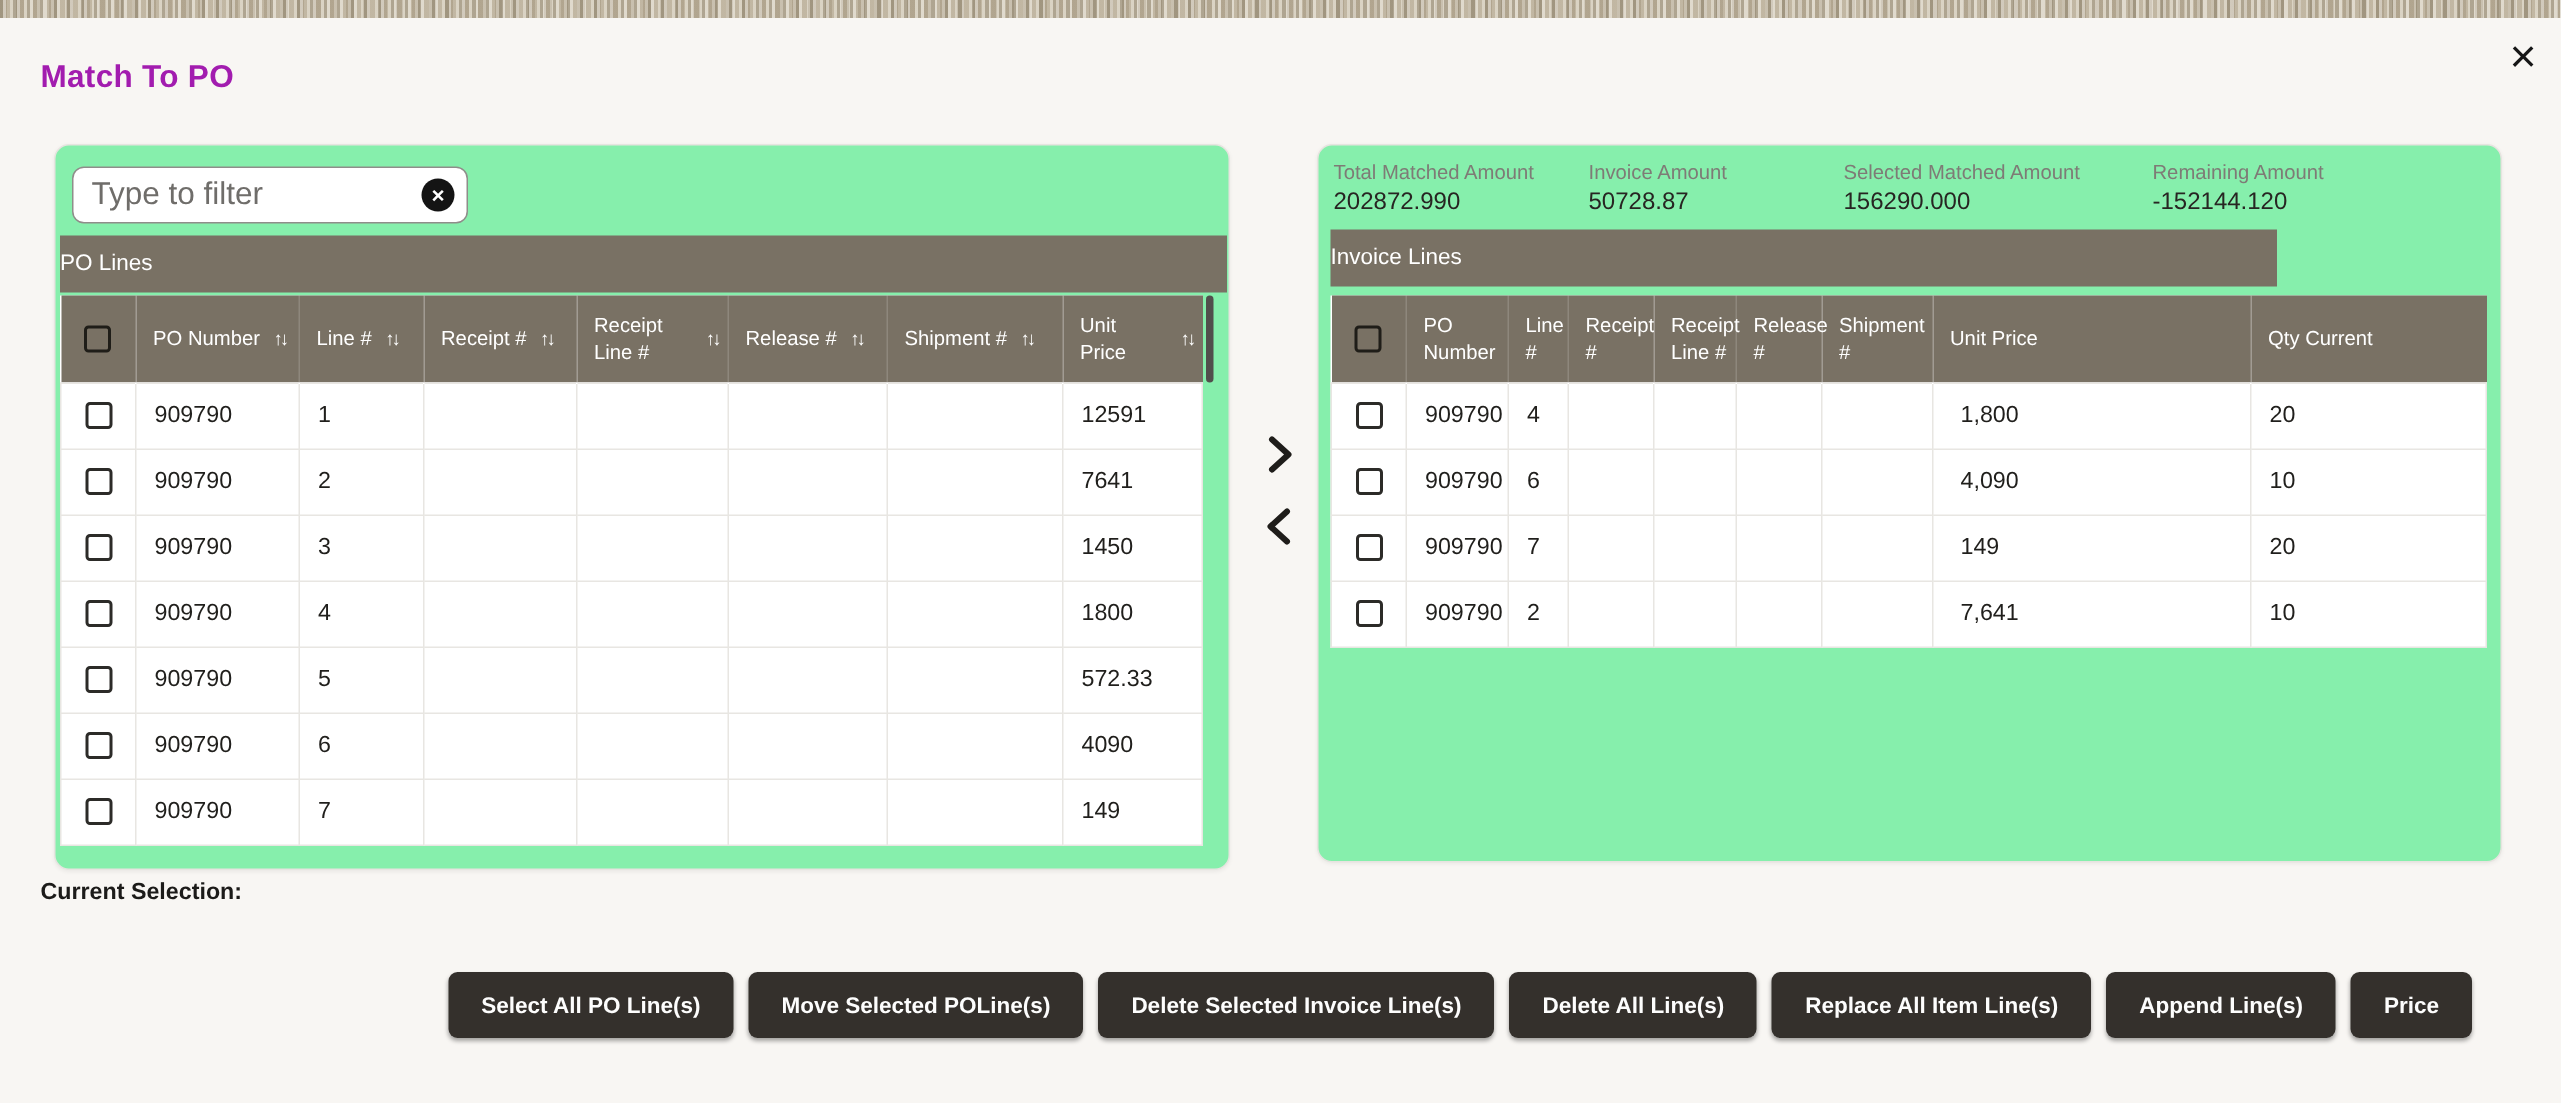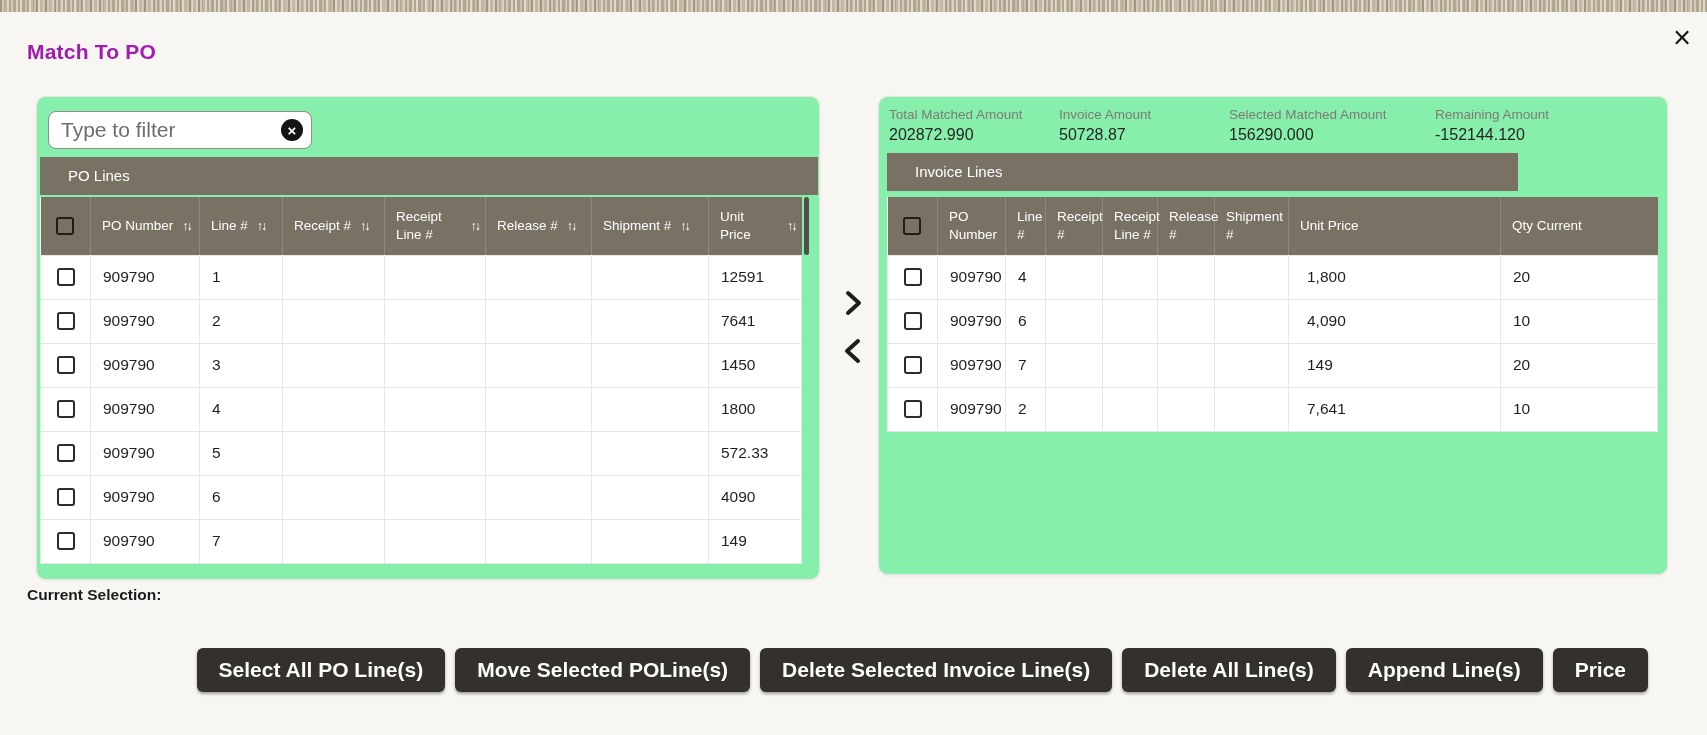--- a/index.html
+++ b/index.html
@@ -48,21 +48,21 @@
   }
   .filter-input::placeholder { color:#6f6d6a; }
   .filter-clear {
     width:22px; height:22px; border-radius:50%; background:#141414; color:#fff;
     display:flex; align-items:center; justify-content:center;
     font-size:15px; font-weight:700; cursor:pointer; flex:0 0 22px;
   }
 
   .caption-bar {
     position:absolute; height:38px; background:#797164; color:#fff;
-    font-size:15px; line-height:38px; padding-left:28px; 
+    font-size:15px; line-height:38px; padding-left:0; 
   }
   #po-caption  { left:3px; top:60px; width:778px; }
   #inv-caption { left:8px; top:56px; width:631px; }
 
   table { border-collapse:collapse; table-layout:fixed; background:#fff; }
   #po-table  { position:absolute; left:3px; top:100px; width:761px; }
   #inv-table { position:absolute; left:8px; top:100px; width:770px; }
   thead tr { height:58px; }
   thead th {
     background:#797164; color:#fff; font-weight:400; font-size:13.5px;
@@ -108,21 +108,21 @@
     position:absolute; left:27px; top:586px;
     font-size:15.5px; font-weight:700; color:#1c1b19;
   }
 
   .actions {
     position:absolute; top:648px; right:59px;
     display:flex; gap:10px;
   }
   .action-btn {
     height:44px; padding:0 22px; background:#34302c; color:#fdfdfd;
-    border:none; border-radius:6px; font-size:21px; font-weight:700;
+    border:none; border-radius:6px; font-size:15px; font-weight:700;
     font-family:"Liberation Sans", sans-serif; cursor:pointer; white-space:nowrap;
     box-shadow:0 2px 3px rgba(0,0,0,.35);
   }
 </style>
 </head>
 <body>
 
 <div class="texture"></div>
 
 <div class="dialog-title">Match To PO</div>
@@ -436,15 +436,16 @@
   </table>
 </div>
 
 <div class="current-sel">Current Selection:</div>
 
 <div class="actions">
   <button class="action-btn">Select All PO Line(s)</button>
   <button class="action-btn">Move Selected POLine(s)</button>
   <button class="action-btn">Delete Selected Invoice Line(s)</button>
   <button class="action-btn">Delete All Line(s)</button>
+  <button class="action-btn">Replace All Item Line(s)</button>
   <button class="action-btn">Append Line(s)</button>
   <button class="action-btn">Price</button>
 </div>
 
 </body></html>

